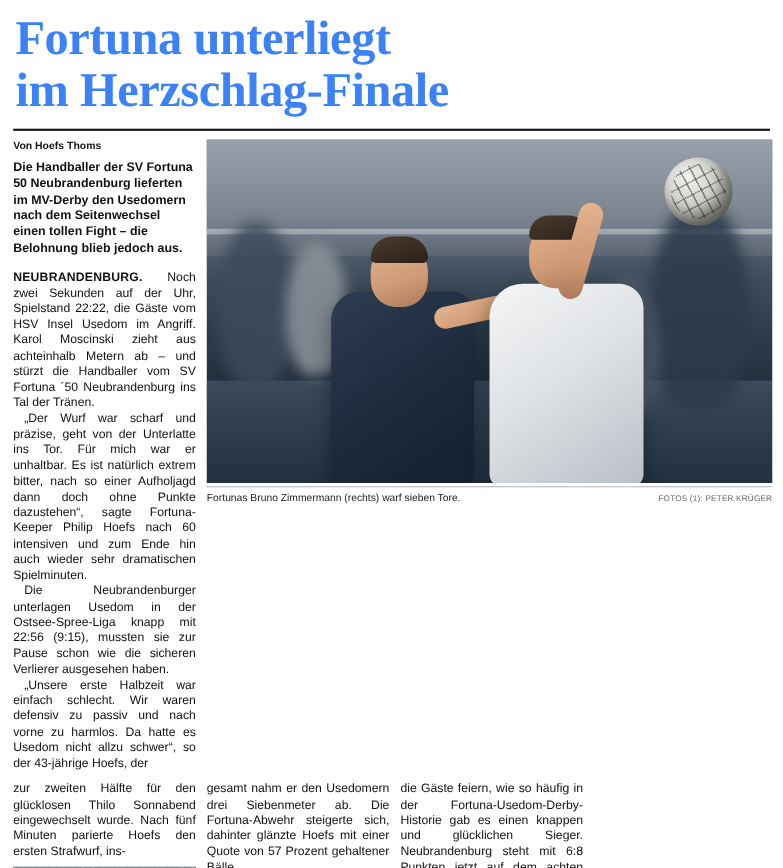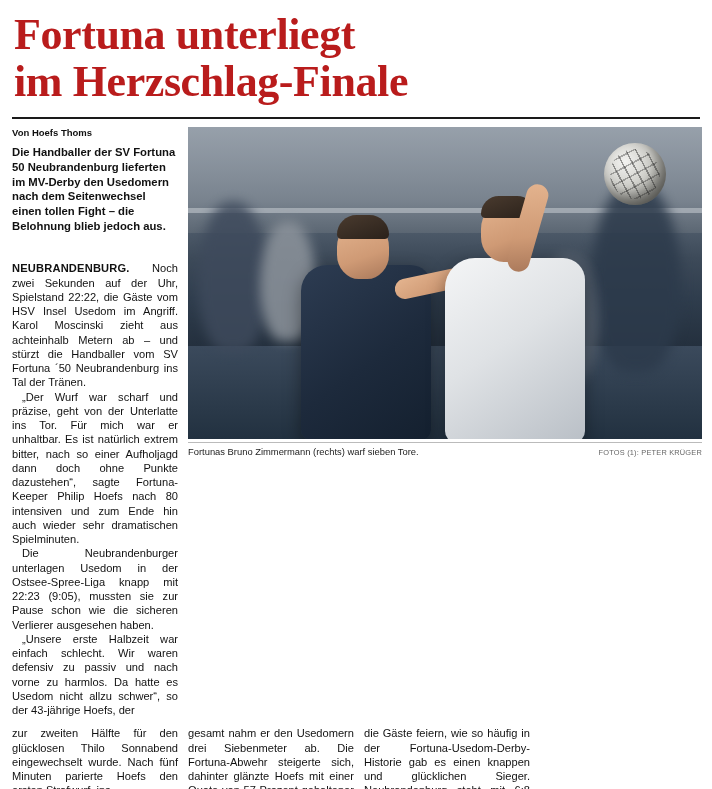--- a/index.html
+++ b/index.html
@@ -21,21 +21,21 @@
     box-sizing: border-box;
     padding: 8px 10px 6px 10px;
   }
   
   .headline {
     font-family: "Liberation Serif", serif;
     font-weight: bold;
     font-size: 44px;
     line-height: 1.06;
     letter-spacing: -0.4px;
-    color: #b91c1c;
+    color: #3b82f6;
     margin: 4px 0 0 0;
     padding: 0 4px;
   }
   .headline .line2 { display: block; }
 
   .rule-top {
     height: 2px;
     background: #1a1a1a;
     margin: 12px 2px 8px 2px;
   }
@@ -56,21 +56,21 @@
     font-weight: bold;
     color: #111;
     margin-bottom: 7px;
   }
   .lead {
     font-size: 11.3px;
     line-height: 1.30;
     font-weight: bold;
     color: #111;
     text-align: left;
-    margin-bottom: 28px;
+    margin-bottom: 12px;
   }
   .body-text {
     font-size: 11.1px;
     line-height: 1.285;
     text-align: justify;
     color: #111;
     hyphens: auto;
   }
   .body-text p { margin: 0; }
   .body-text p + p { text-indent: 10px; }
@@ -199,22 +199,22 @@
 
   <div class="rule-top"></div>
 
   <div class="upper">
 
     <div class="col-left">
       <div class="byline">Von Hoefs Thoms</div>
       <div class="lead">Die Handballer der SV Fortuna 50 Neubrandenburg lieferten im MV-Derby den Usedomern nach dem Seitenwechsel einen tollen Fight – die Belohnung blieb jedoch aus.</div>
       <div class="body-text">
         <p><span class="dateline">NEUBRANDENBURG.</span><span> Noch zwei Sekunden auf der Uhr, Spielstand 22:22, die Gäste vom HSV Insel Usedom im Angriff. Karol Moscinski zieht aus achteinhalb Metern ab – und stürzt die Handballer vom SV Fortuna ´50 Neubrandenburg ins Tal der Tränen.</span></p>
-        <p>„Der Wurf war scharf und präzise, geht von der Unterlatte ins Tor. Für mich war er unhaltbar. Es ist natürlich extrem bitter, nach so einer Aufholjagd dann doch ohne Punkte dazustehen“, sagte Fortuna-Keeper Philip Hoefs nach 80 intensiven und zum Ende hin auch wieder sehr dramatischen Spielminuten.</p>
-        <p>Die Neubrandenburger unterlagen Usedom in der Ostsee-Spree-Liga knapp mit 22:23 (9:05), mussten sie zur Pause schon wie die sicheren Verlierer ausgesehen haben.</p>
+        <p>„Der Wurf war scharf und präzise, geht von der Unterlatte ins Tor. Für mich war er unhaltbar. Es ist natürlich extrem bitter, nach so einer Aufholjagd dann doch ohne Punkte dazustehen“, sagte Fortuna-Keeper Philip Hoefs nach 60 intensiven und zum Ende hin auch wieder sehr dramatischen Spielminuten.</p>
+        <p>Die Neubrandenburger unterlagen Usedom in der Ostsee-Spree-Liga knapp mit 22:56 (9:15), mussten sie zur Pause schon wie die sicheren Verlierer ausgesehen haben.</p>
         <p>„Unsere erste Halbzeit war einfach schlecht. Wir waren defensiv zu passiv und nach vorne zu harmlos. Da hatte es Usedom nicht allzu schwer“, so der 43-jährige Hoefs, der</p>
       </div>
     </div>
 
     <div class="photo-wrap">
       <div class="photo">
         <div class="bg-hall"></div>
         <div class="hall-wall"></div>
         <div class="hall-stripe"></div>
         <div class="hall-floor"></div>

